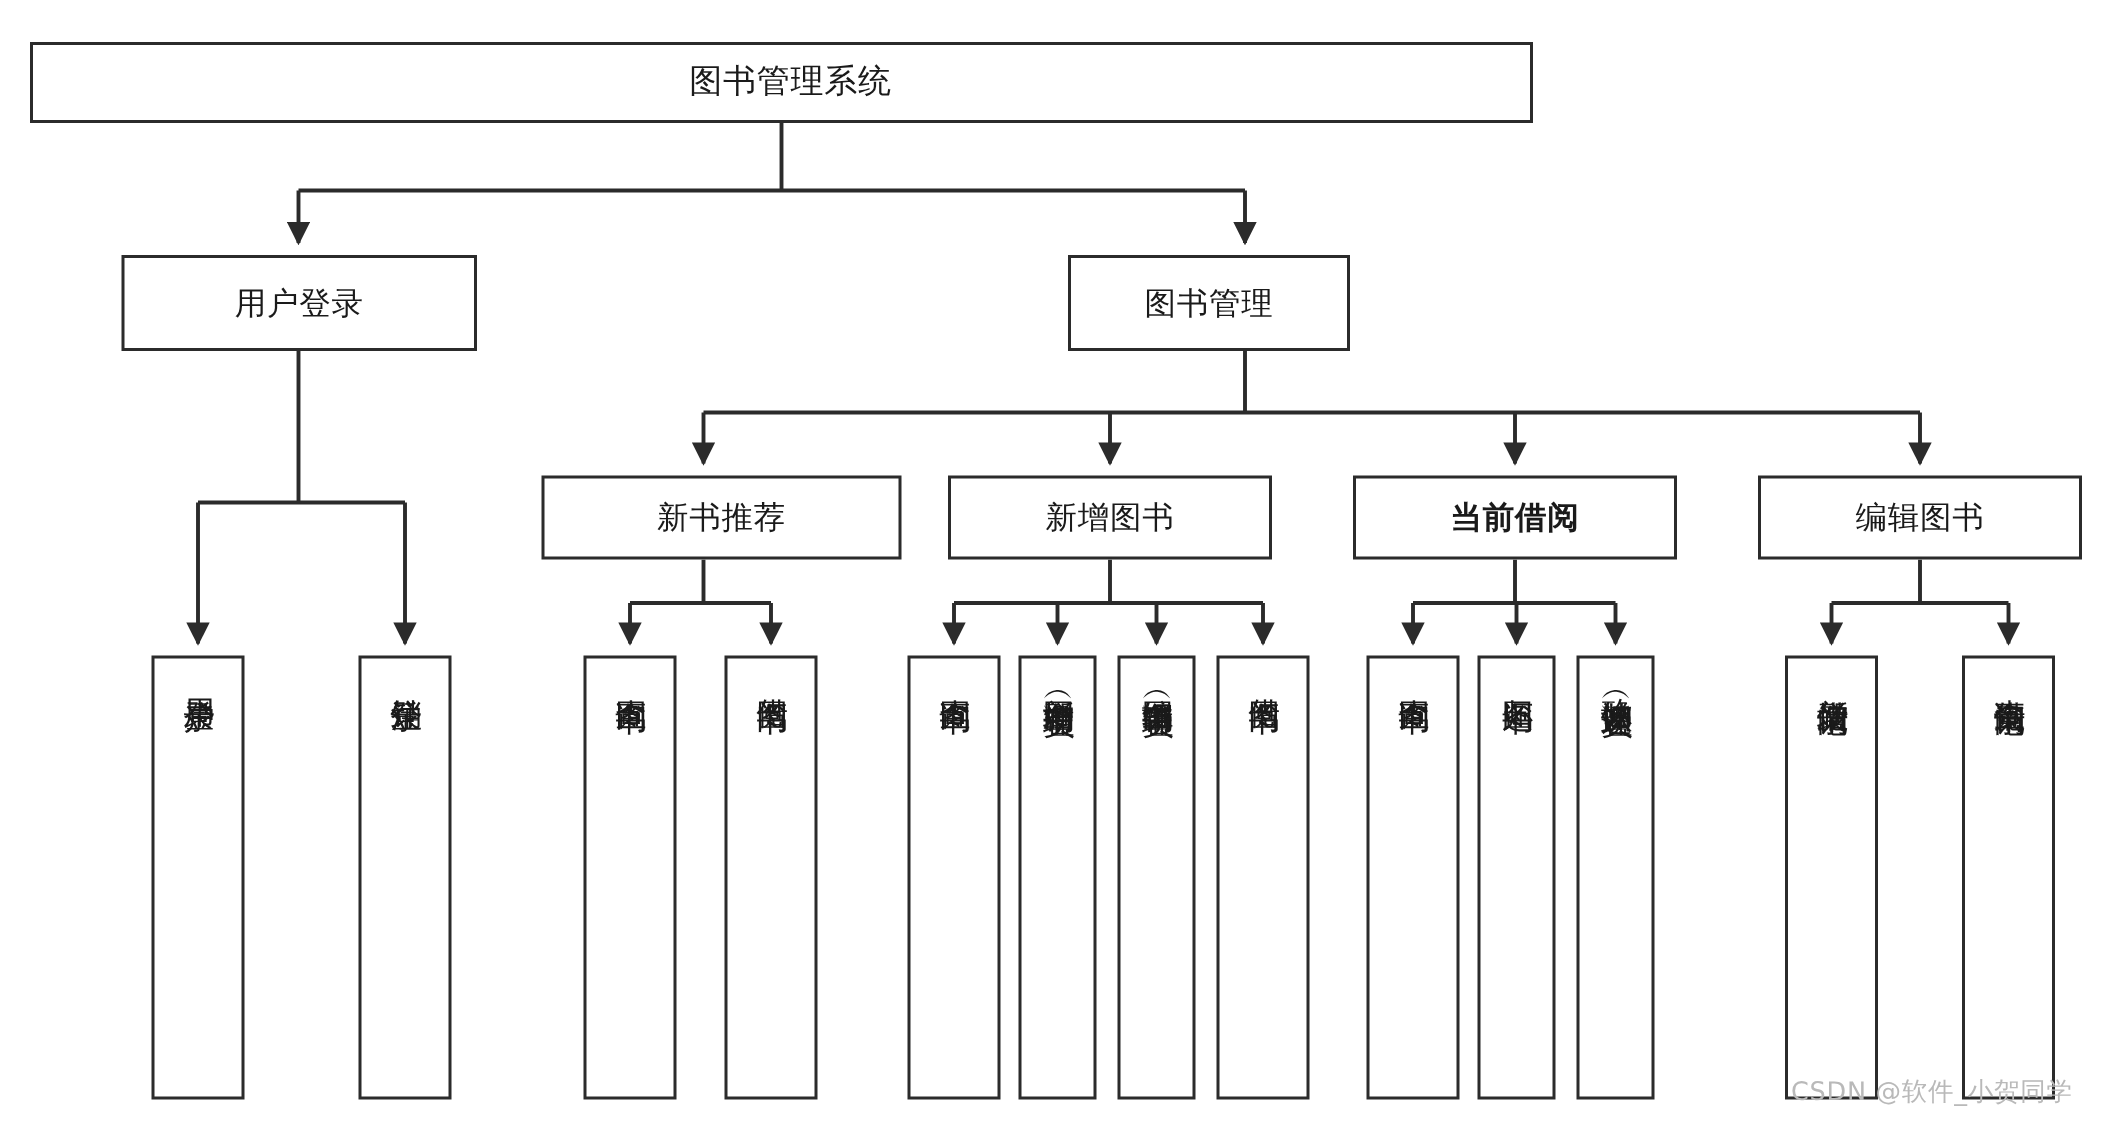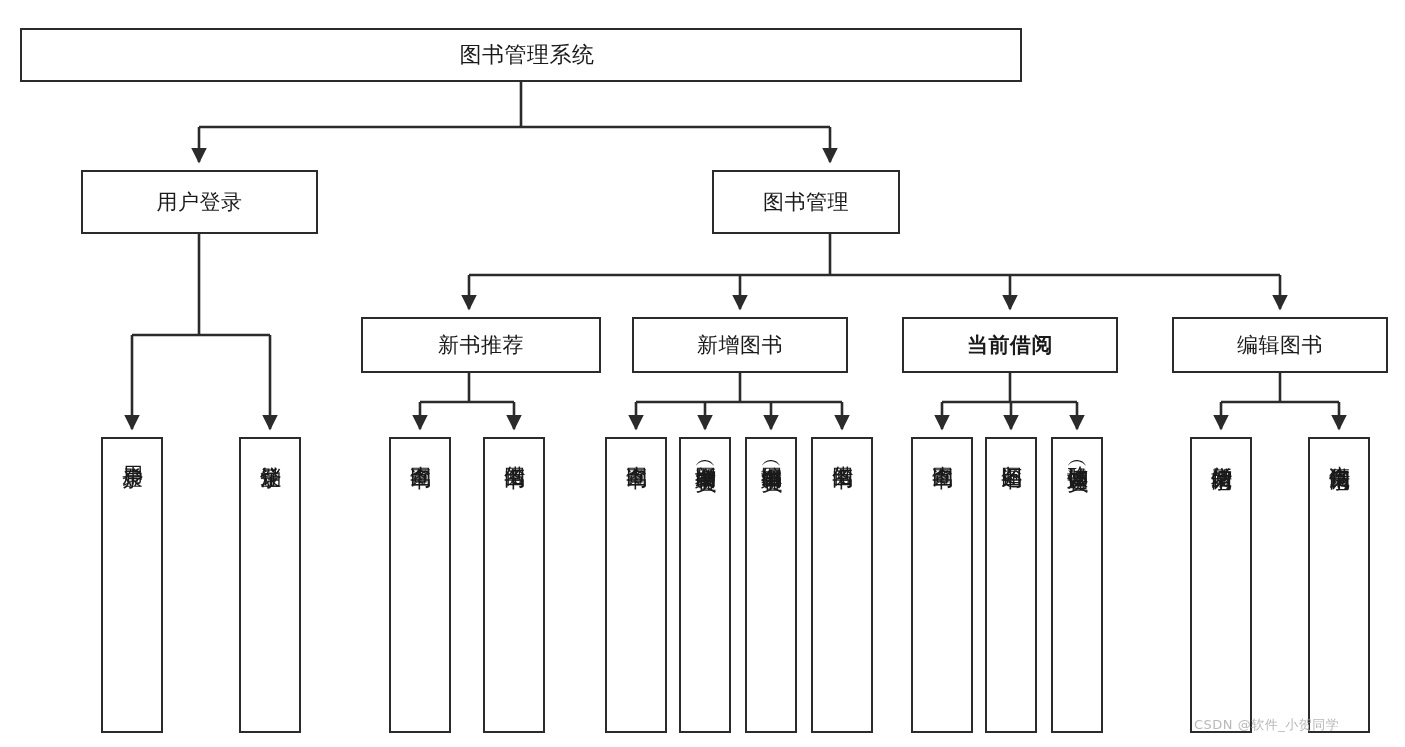--- a/index.html
+++ b/index.html
@@ -60,21 +60,21 @@
     text-orientation: upright;
     font-size: 21px;
     line-height: 1.12;
     letter-spacing: 1px;
     white-space: normal;
     max-height: 280px;
   }
   .watermark {
     position: absolute;
     color: #b9b9b9;
-    font-size: 13px;
+    font-size: 17px;
     white-space: nowrap;
     letter-spacing: 0.5px;
   }
 </style>
 </head>
 <body>
 
 <div id="canvas">
 
   <svg id="wires" viewBox="0 0 1405 747" xmlns="http://www.w3.org/2000/svg">

